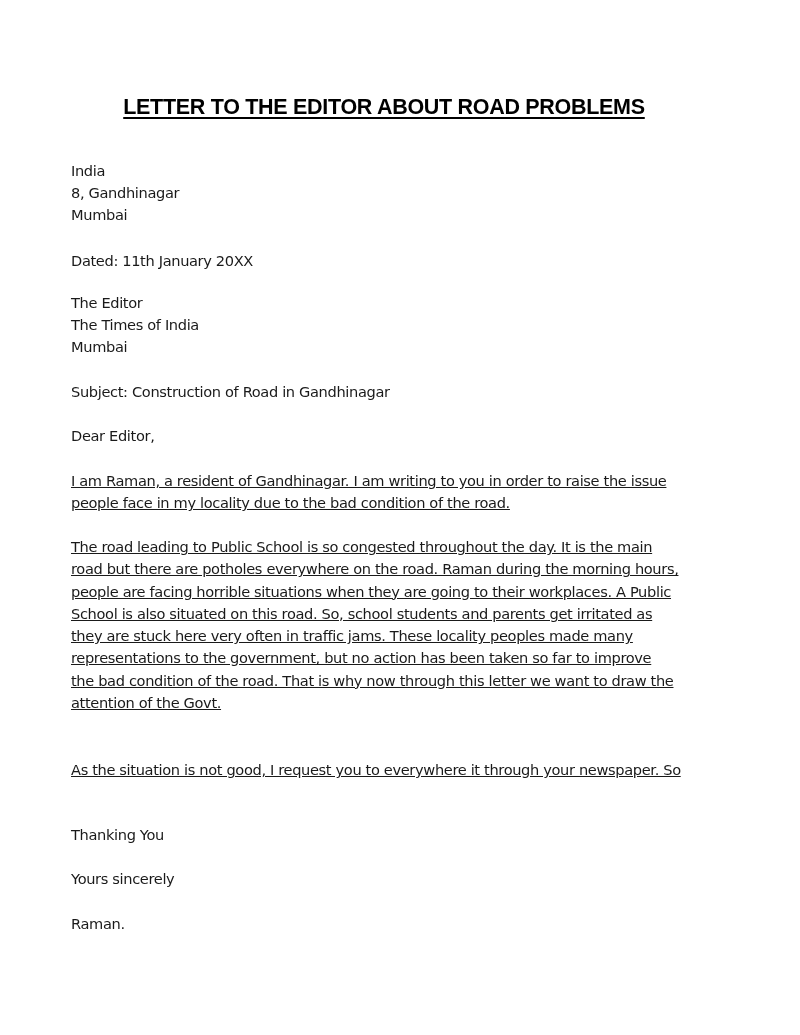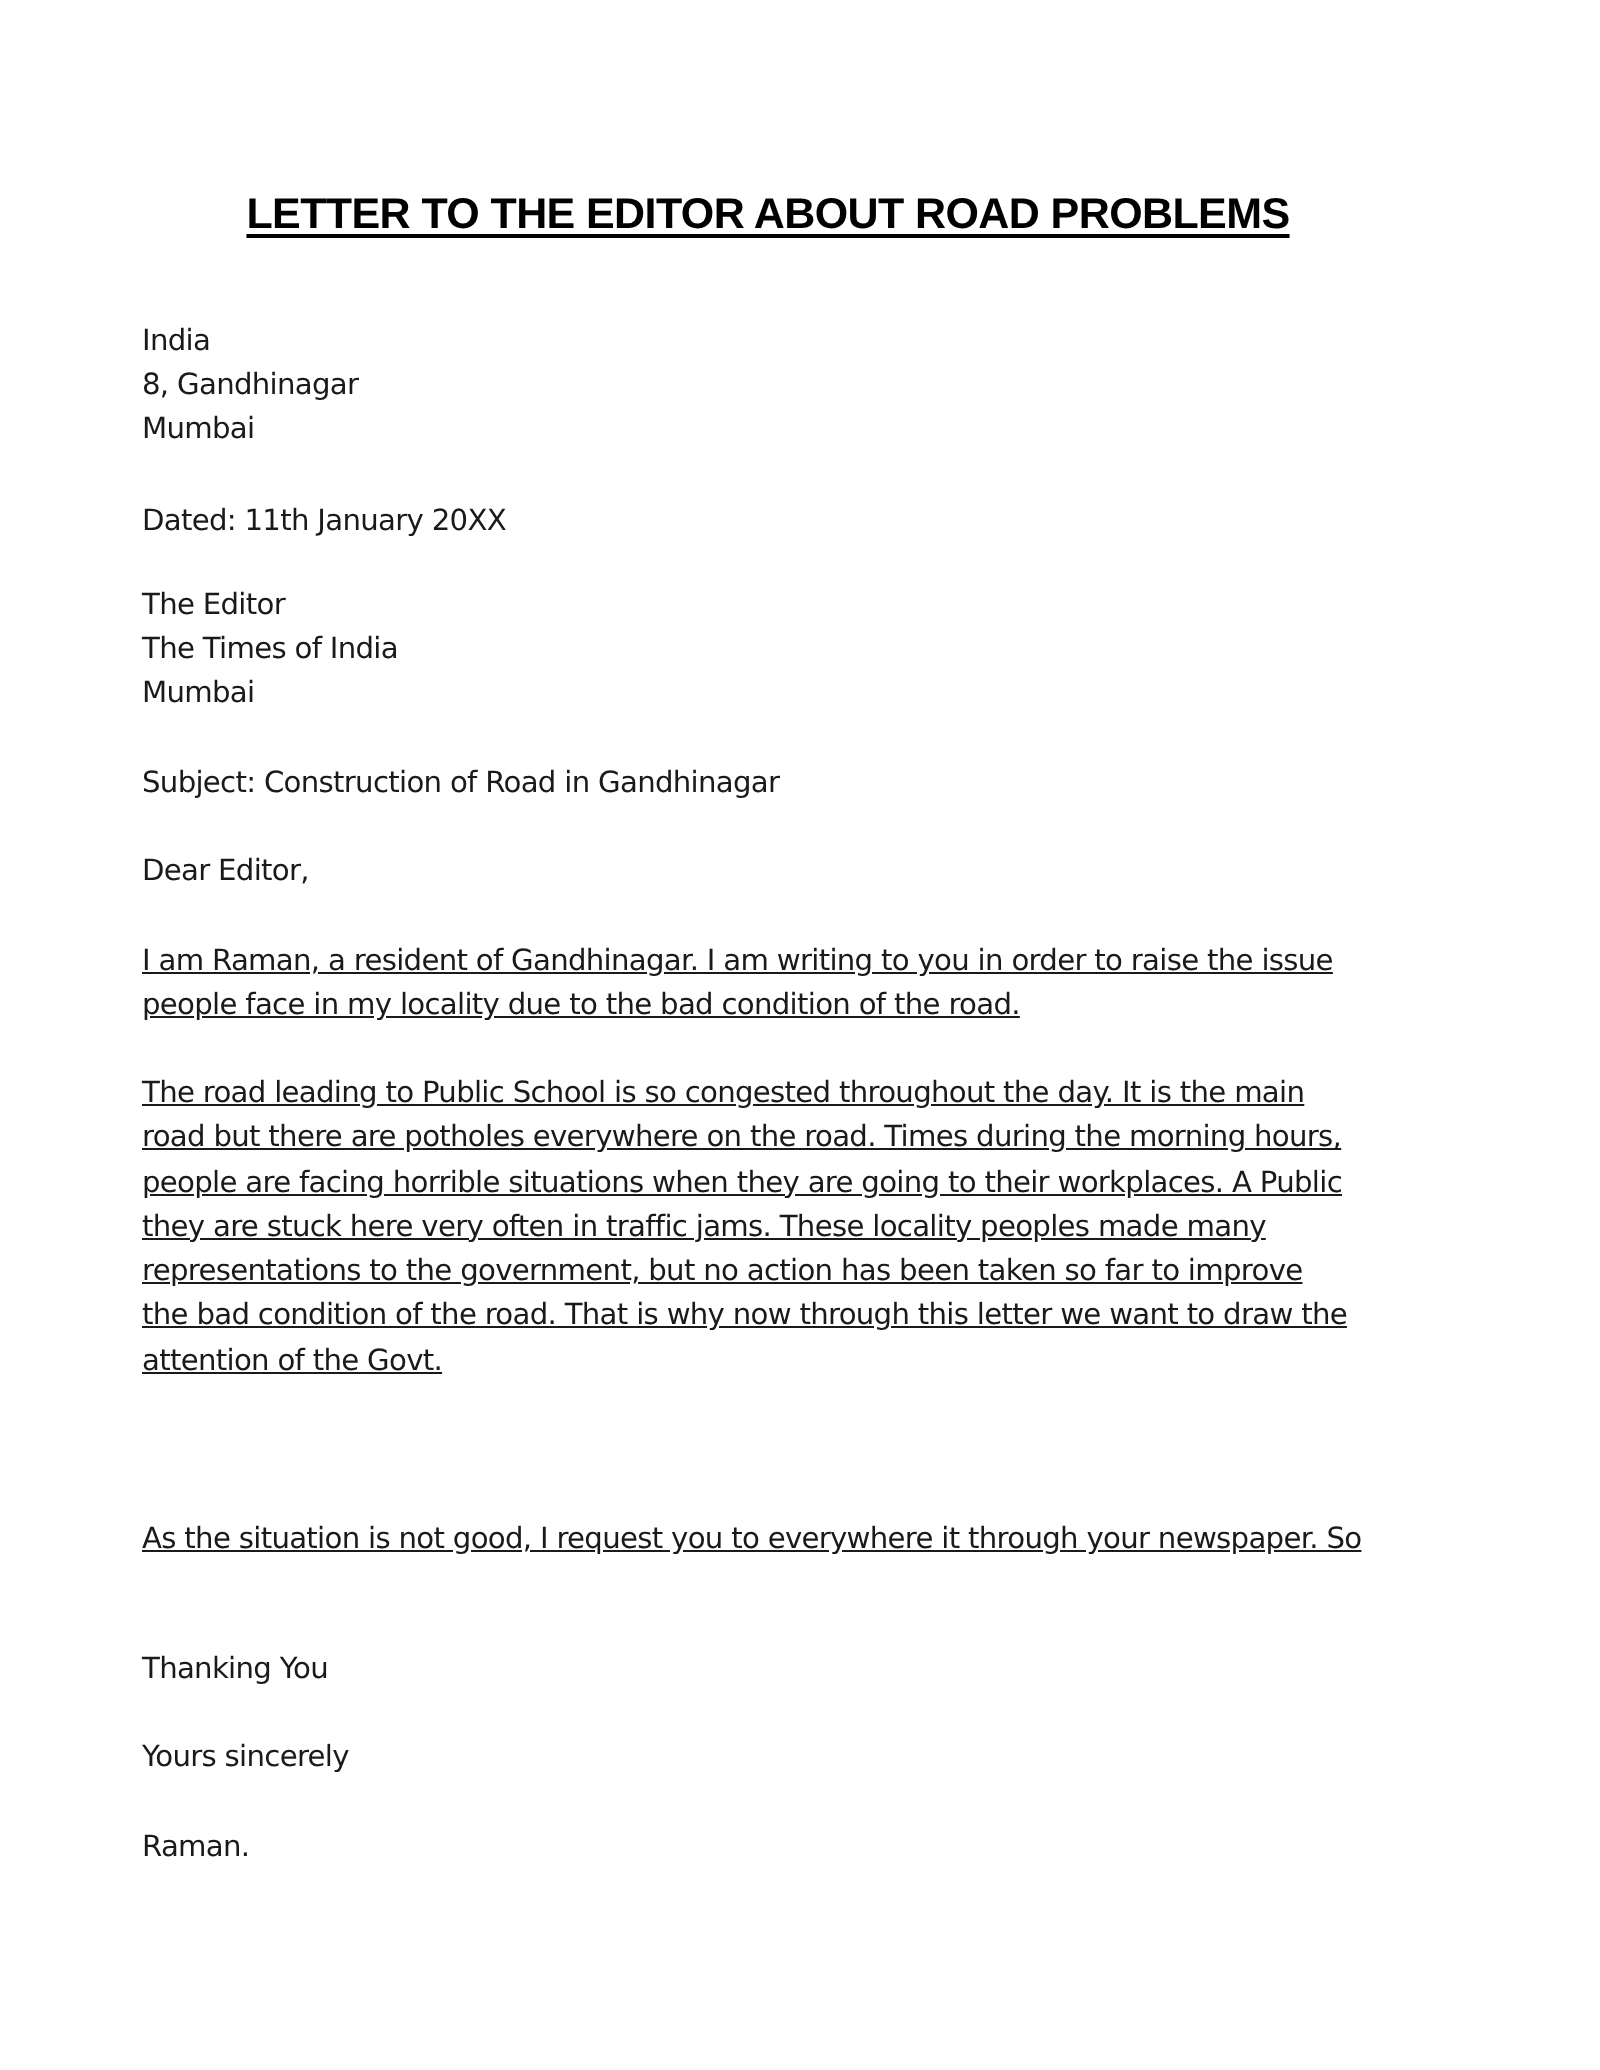--- a/index.html
+++ b/index.html
@@ -35,22 +35,23 @@
 
   <div class="line" style="top:425px">Dear Editor,</div>
 
   <div class="para" style="top:470px">
     <span>I am Raman, a resident of Gandhinagar. I am writing to you in order to raise the issue</span>
     <span>people face in my locality due to the bad condition of the road.</span>
   </div>
 
   <div class="para" style="top:536px">
     <span>The road leading to Public School is so congested throughout the day. It is the main</span>
-    <span>road but there are potholes everywhere on the road. Times during the morning hours,</span>
+    <span>road but there are potholes everywhere on the road. Raman during the morning hours,</span>
     <span>people are facing horrible situations when they are going to their workplaces. A Public</span>
+    <span>School is also situated on this road. So, school students and parents get irritated as</span>
     <span>they are stuck here very often in traffic jams. These locality peoples made many</span>
     <span>representations to the government, but no action has been taken so far to improve</span>
     <span>the bad condition of the road. That is why now through this letter we want to draw the</span>
     <span>attention of the Govt.</span>
   </div>
 
   <div class="para" style="top:759px">
     <span>As the situation is not good, I request you to everywhere it through your newspaper. So</span>
   </div>
 

